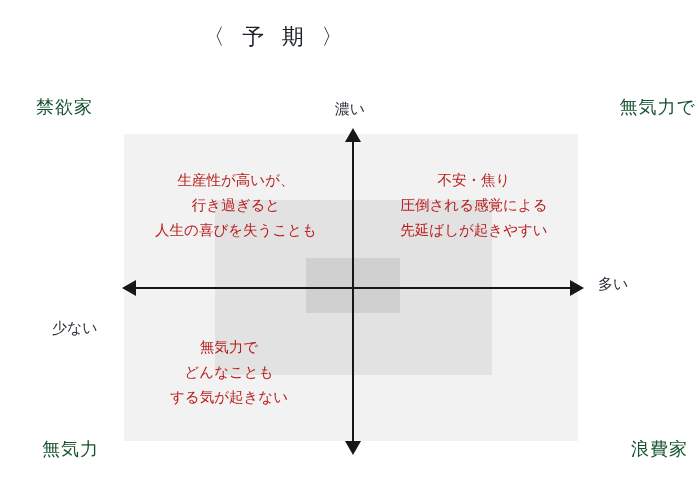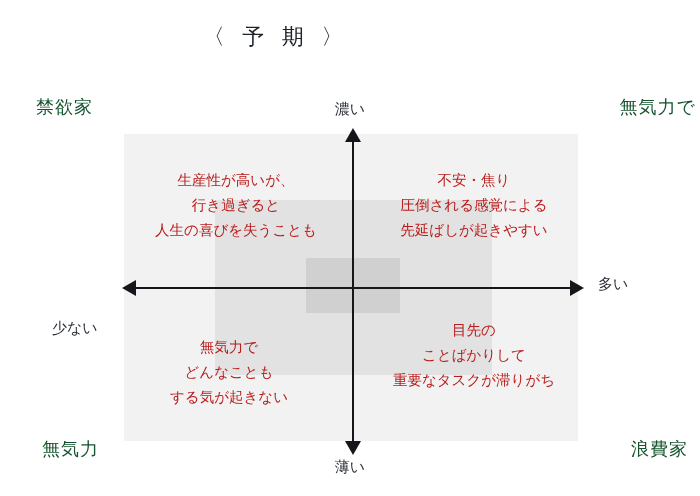--- a/index.html
+++ b/index.html
@@ -161,35 +161,31 @@
 
   <div class="axis-line axis-h"></div>
   <div class="axis-line axis-v"></div>
 
   <div class="arrow arrow-up"></div>
   <div class="arrow arrow-down"></div>
   <div class="arrow arrow-left"></div>
   <div class="arrow arrow-right"></div>
 
   <div class="axis-label axis-label-top">濃い</div>
-  <div class="axis-label axis-label-bottom">薄い</div>
   <div class="axis-label axis-label-left">少ない</div>
   <div class="axis-label axis-label-right">多い</div>
 
   <div class="corner corner-tl">禁欲家</div>
   <div class="corner corner-tr">無気力で</div>
   <div class="corner corner-bl">無気力</div>
   <div class="corner corner-br">浪費家</div>
 
   <div class="quad quad-tl">生産性が高いが、
 行き過ぎると
 人生の喜びを失うことも</div>
   <div class="quad quad-tr">不安・焦り
 圧倒される感覚による
 先延ばしが起きやすい</div>
   <div class="quad quad-bl">無気力で
 どんなことも
 する気が起きない</div>
-  <div class="quad quad-br">目先の
-ことばかりして
-重要なタスクが滞りがち</div>
 
 </div>
 
 </body></html>

